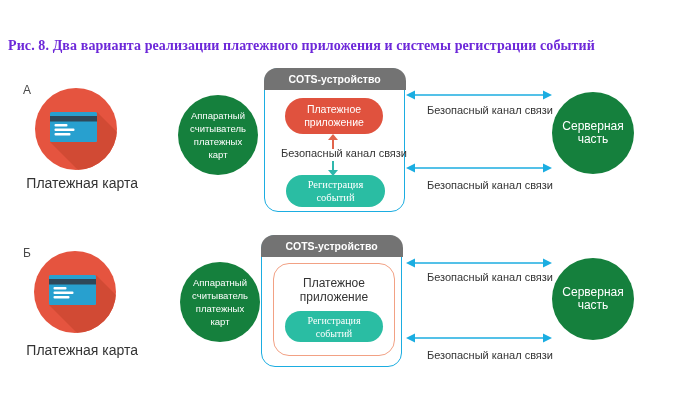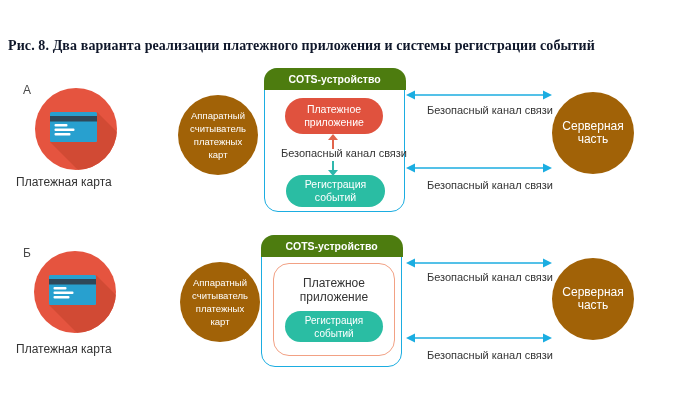--- a/index.html
+++ b/index.html
@@ -1,39 +1,39 @@
 <!DOCTYPE html>
 <html><head>
 <meta charset="utf-8">
 <style>
   html,body{margin:0;padding:0;background:#fff;}
   #stage{position:relative;width:700px;height:400px;background:#ffffff;overflow:hidden;
          font-family:"Liberation Sans",sans-serif;}
   .abs{position:absolute;}
   .pre{white-space:pre-line;}
   .title{font-family:"Liberation Serif",serif;font-weight:bold;font-size:14px;
-         color:#0f172a;letter-spacing:.1px;}
+         color:#6d28d9;letter-spacing:.1px;}
   .variant-letter{font-size:12px;color:#4a4a4a;}
   .circle{border-radius:50%;display:flex;align-items:center;justify-content:center;
           text-align:center;}
   .circle-red{width:82px;height:82px;background:#e5543f;overflow:hidden;position:absolute;
               border-radius:50%;}
-  .circle-blue{background:#a16207;color:#ffffff;}
+  .circle-blue{background:#15803d;color:#ffffff;}
   .reader{width:80px;height:80px;font-size:9.5px;line-height:13px;}
   .server{width:82px;height:82px;font-size:12px;line-height:13px;}
-  .caption{font-size:12px;color:#333333;text-align:left;}
+  .caption{font-size:14px;color:#333333;text-align:right;}
   .cots-box{border:1.5px solid #1bade1;border-radius:14px;background:#ffffff;box-sizing:border-box;}
   .cots-header{position:absolute;left:-1.5px;top:-1.5px;right:-1.5px;height:22px;
-               background:#4d7c0f;border-radius:13px 13px 0 0;color:#ffffff;
+               background:#737373;border-radius:13px 13px 0 0;color:#ffffff;
                font-size:10.5px;font-weight:600;display:flex;align-items:center;
                justify-content:center;}
   .pill{border-radius:18px;color:#ffffff;font-size:10.5px;line-height:13px;
         display:flex;align-items:center;justify-content:center;text-align:center;}
   .pill-red{background:#e0523e;}
-  .pill-teal{background:#2abda3;}
+  .pill-teal{background:#2abda3;font-family:Liberation Serif, serif;}
   .channel-label{font-size:11px;color:#333333;text-align:right;}
   .inner-app{border:1.5px solid #f2a184;border-radius:16px;background:#ffffff;box-sizing:border-box;}
   .inner-app-label{font-size:12px;color:#333333;text-align:center;line-height:14px;}
 </style>
 </head>
 <body>
 
 <div id="stage">
 
   <div class="abs title" style="left:8px;top:38px;width:692px;">Рис. 8. Два варианта реализации платежного приложения и системы регистрации событий</div>

